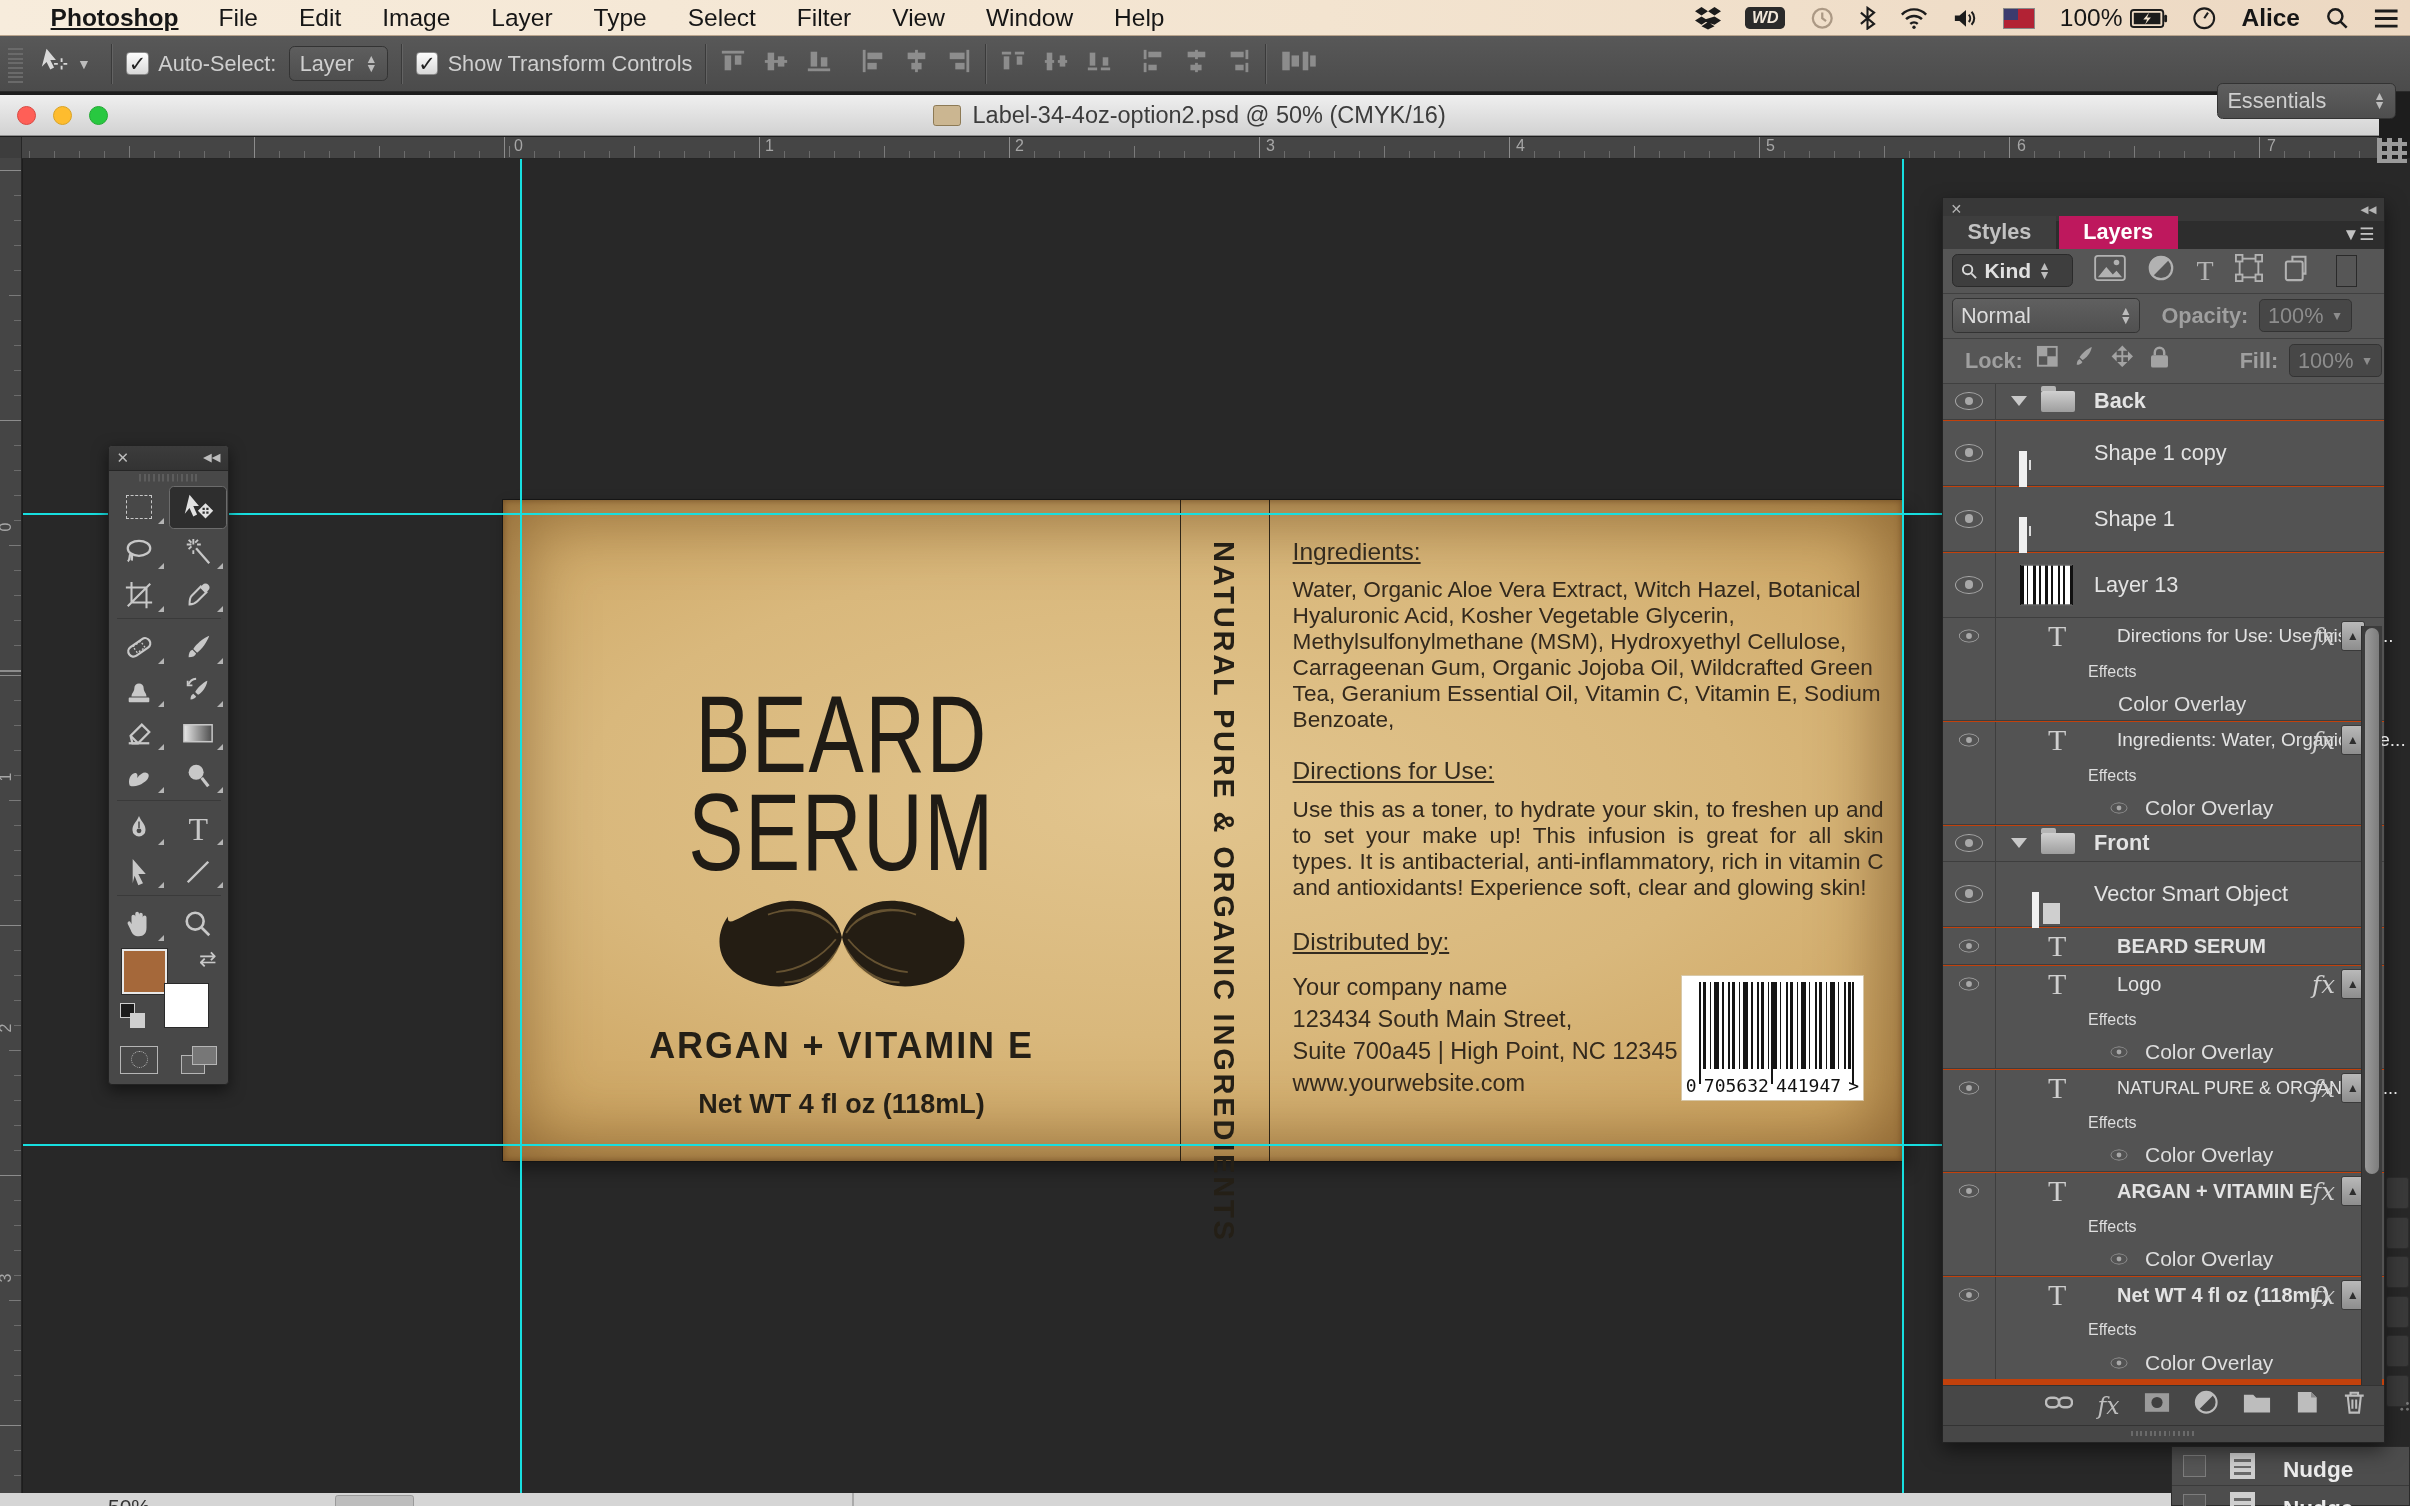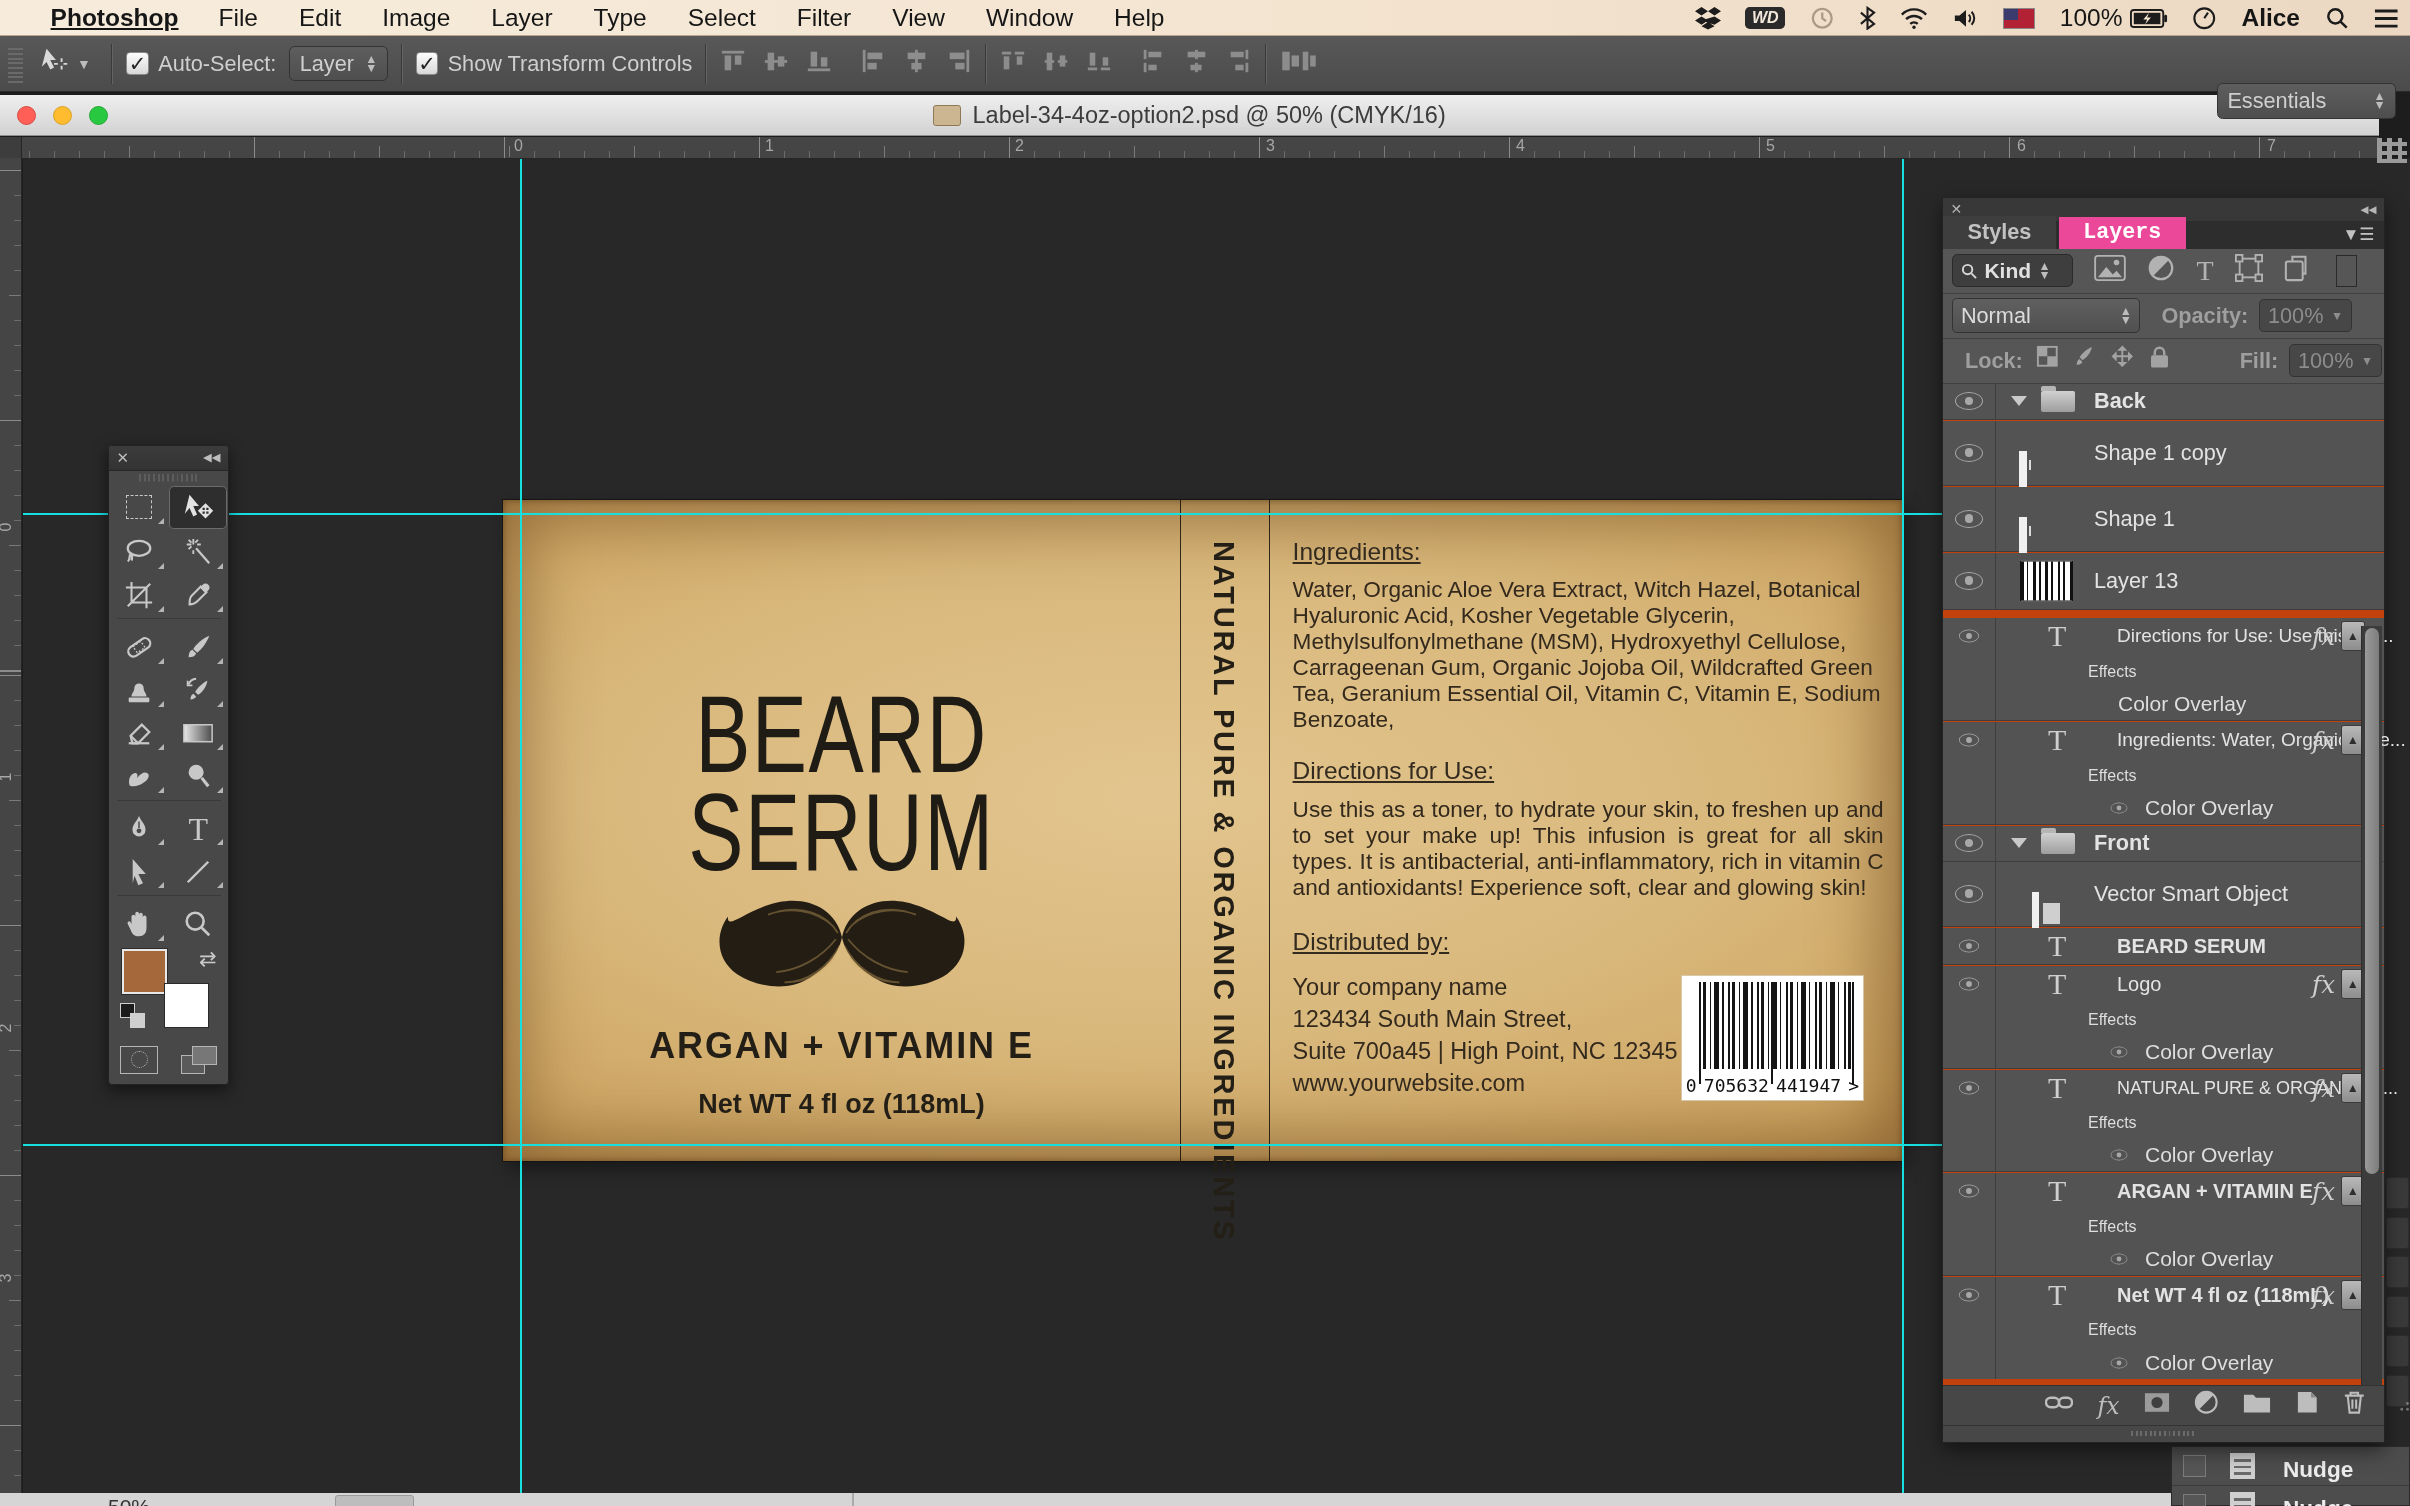--- a/index.html
+++ b/index.html
@@ -143,21 +143,21 @@
   .scrmode .r1 { left:0; bottom:0; } .scrmode .r2 { right:0; top:0; background:#777; }
 
   
   .layers { position:absolute; left:1942px; top:197px; width:443px; height:1246px; background:#4f4f4f;
     border:0.9px solid #232323; box-shadow:0 7.5px 19px rgba(0,0,0,.5); z-index:20; color:#d6d6d6; font-size:21.7px; }
   .lp-head { height:22.6px; background:#383838; display:flex; justify-content:space-between; align-items:center;
     padding:0 7.5px; color:#b5b5b5; font-size:14px; }
   .lp-tabs { height:28px; background:#2d2d2d; display:flex; align-items:flex-end; position:relative; }
   .lp-tab { padding:2.8px 24.5px 3.8px; font-weight:bold; font-size:21.7px; }
   .lp-tab.inactive { background:#3e3e3e; color:#c2c2c2; margin-right:2.8px; }
-  .lp-tab.active { background:#ec4899; color:#fff;font-family:Liberation Mono, monospace; }
+  .lp-tab.active { background:#be185d; color:#fff; }
   .lp-menu { position:absolute; right:9.4px; bottom:3.8px; color:#c2c2c2; font-size:17px; }
   .lp-row { position:relative; height:45px; background:#565656; border-bottom:0.9px solid #404040;
     display:flex; align-items:center; }
   .kindbox { margin-left:9.4px; width:121px; background:#3e3e3e; border:0.9px solid #2a2a2a; border-radius:5.6px;
     padding:3.8px 7.5px; display:flex; align-items:center; gap:7.5px; font-weight:bold; font-size:21px; color:#e0e0e0; }
   .fico { margin-left:21px; opacity:.8; }
   .toggle { margin-left:24.5px; width:21px; height:32px; border:0.9px solid #2a2a2a; }
   .toggle .t { height:15px; background:#c9c9c9; } .toggle .b { height:15px; background:#5c3434; }
   .blendbox { margin-left:9.4px; width:188px; background:linear-gradient(#606060,#505050); border:0.9px solid #333;
     border-radius:4.7px; padding:3.8px 7.5px; display:flex; justify-content:space-between; align-items:center; color:#dcdcdc; }
@@ -782,21 +782,21 @@
     </div>
     <div class="lrow" style="top:103px;height:65px">
       <span class="eyecol">
           <span class="eye">
             <i></i>
           </span>
         </span>
       <span class="thumb shapethumb"></span>
       <span class="lname">Shape 1</span>
     </div>
-    <div class="lrow" style="top:169px;height:57px">
+    <div class="lrow" style="top:169px;height:65px">
       <span class="eyecol">
           <span class="eye">
             <i></i>
           </span>
         </span>
       <span class="thumb bcthumb"></span>
       <span class="lname">Layer 13</span>
     </div>
 
     <div class="lrow nb" style="top:234px;height:37px">

